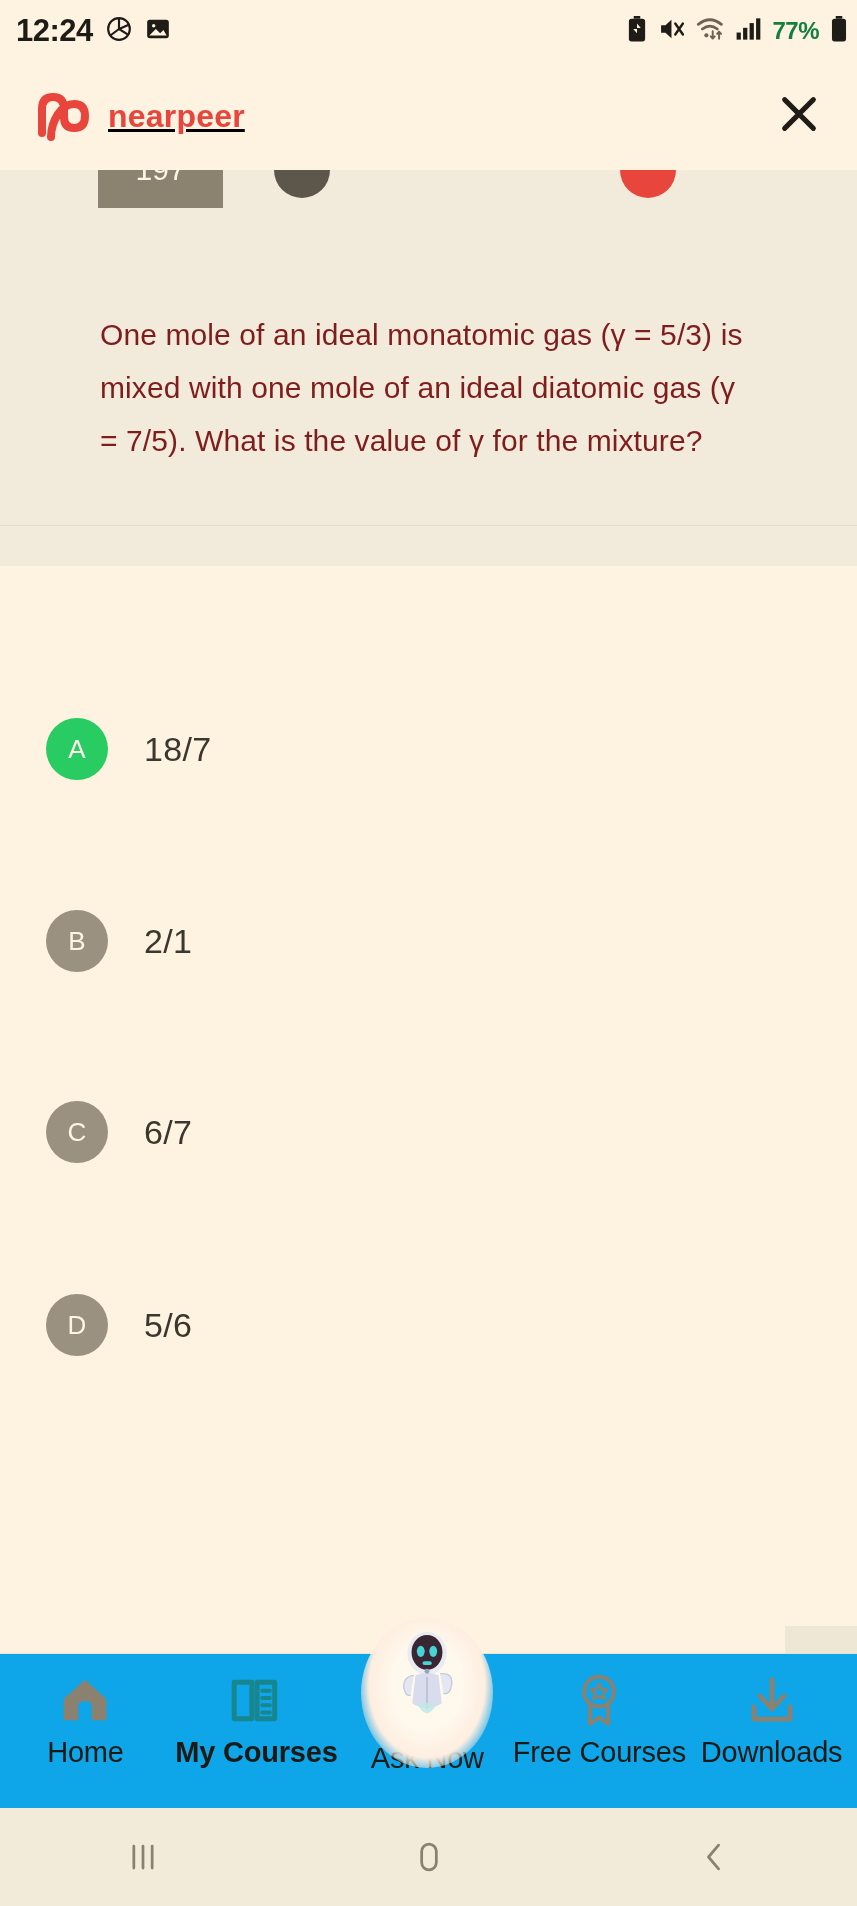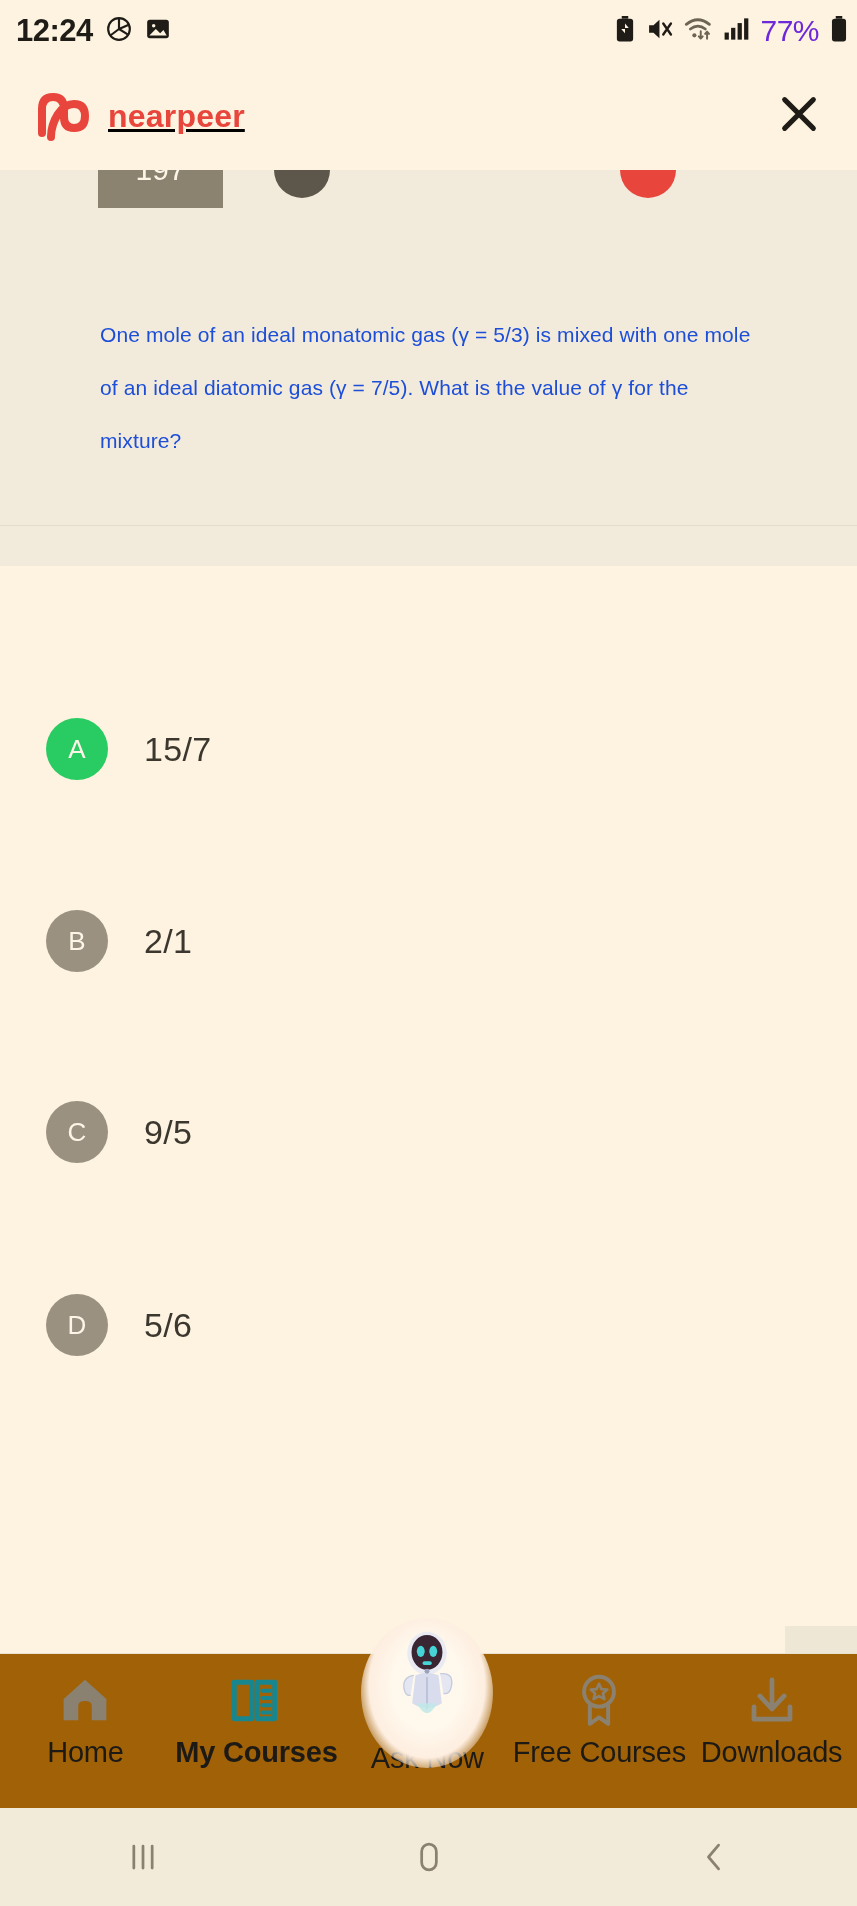--- a/index.html
+++ b/index.html
@@ -15,21 +15,21 @@
   .statusbar{
     position:absolute; left:4px; top:0; width:857px; height:62px;
     background:#fdf3e0;
     display:flex; align-items:center; justify-content:space-between;
     padding:0 12px;
   }
   .sb-left{ display:flex; align-items:center; gap:13px; }
   .sb-time{ font-size:31px; font-weight:700; color:#1f1c17; letter-spacing:-0.5px;
             font-family:"Liberation Sans", sans-serif; }
   .sb-right{ display:flex; align-items:center; gap:10px; }
-  .sb-pct{ font-size:30px; font-weight:400; color:#6d28d9; letter-spacing:-0.5px; }
+  .sb-pct{ font-size:24px; font-weight:700; color:#15803d; letter-spacing:-0.5px; }
   .ic{ display:block; }
 
   
   .appbar{
     position:absolute; left:0; top:62px; width:857px; height:108px;
     background:#fdf3e0; display:flex; align-items:center;
     justify-content:space-between; padding:0 30px 0 34px;
     z-index:30;
   }
   .brand{ display:flex; align-items:center; gap:12px;text-decoration:underline; }
@@ -57,21 +57,21 @@
   .chip-dot.dark{ left:274px; top:10px; background:#5c574a; }
   .chip-dot.red{ left:620px; top:10px; background:#e8453c; }
 
   
   .question-block{
     position:absolute; left:0; top:76px; width:857px;
     background:#f2ebdc; padding:62px 100px 58px 100px;
     border-bottom:1px solid #e3dbc9;
   }
   .question-text{
-    font-size:21px; line-height:53px; color:#1d4ed8; letter-spacing:0.1px;
+    font-size:30px; line-height:53px; color:#7f1d1d; letter-spacing:0.1px;
   }
 
   
   .answers{
     position:absolute; left:0; top:396px; width:857px; height:1140px;
     background:#fdf3e0;
   }
   .option{
     position:absolute; left:0; width:857px; height:82px;
     display:flex; align-items:center; padding-left:46px; gap:36px;
@@ -93,21 +93,21 @@
     background:transparent;
   }
   .right-panel{
     position:absolute; right:0; top:1060px; width:72px; height:156px;
     background:#efe7d6;
   }
 
   
   .bottomnav{
     position:absolute; left:0; top:1653px; width:857px; height:155px;
-    background:#a16207; border-top:1px solid #e9e0cd;
+    background:#0ea5e9; border-top:1px solid #e9e0cd;
     display:flex; align-items:flex-start; z-index:40;
   }
   .navitem{
     flex:1; height:155px; position:relative;
     display:flex; flex-direction:column; align-items:center;
     padding-top:14px;
   }
   .navicon{ height:64px; display:flex; align-items:center; justify-content:center; }
   .navlabel{
     font-size:29px; color:#1d1a15; letter-spacing:-0.2px; white-space:nowrap;
@@ -219,31 +219,31 @@
     </div>
 
     <div class="question-block">
       <div class="question-text">One mole of an ideal monatomic gas (γ = 5/3) is mixed with one mole of an ideal diatomic gas (γ = 7/5). What is the value of γ for the mixture?</div>
     </div>
 
     <div class="answers">
 
       <div class="option" style="top:142px;">
         <span class="opt-badge correct">A</span>
-        <span class="opt-text">15/7</span>
+        <span class="opt-text">18/7</span>
       </div>
 
       <div class="option" style="top:334px;">
         <span class="opt-badge neutral">B</span>
         <span class="opt-text">2/1</span>
       </div>
 
       <div class="option" style="top:525px;">
         <span class="opt-badge neutral">C</span>
-        <span class="opt-text">9/5</span>
+        <span class="opt-text">6/7</span>
       </div>
 
       <div class="option" style="top:718px;">
         <span class="opt-badge neutral">D</span>
         <span class="opt-text">5/6</span>
       </div>
 
       <div class="right-panel"></div>
 
       <div class="report-btn">

